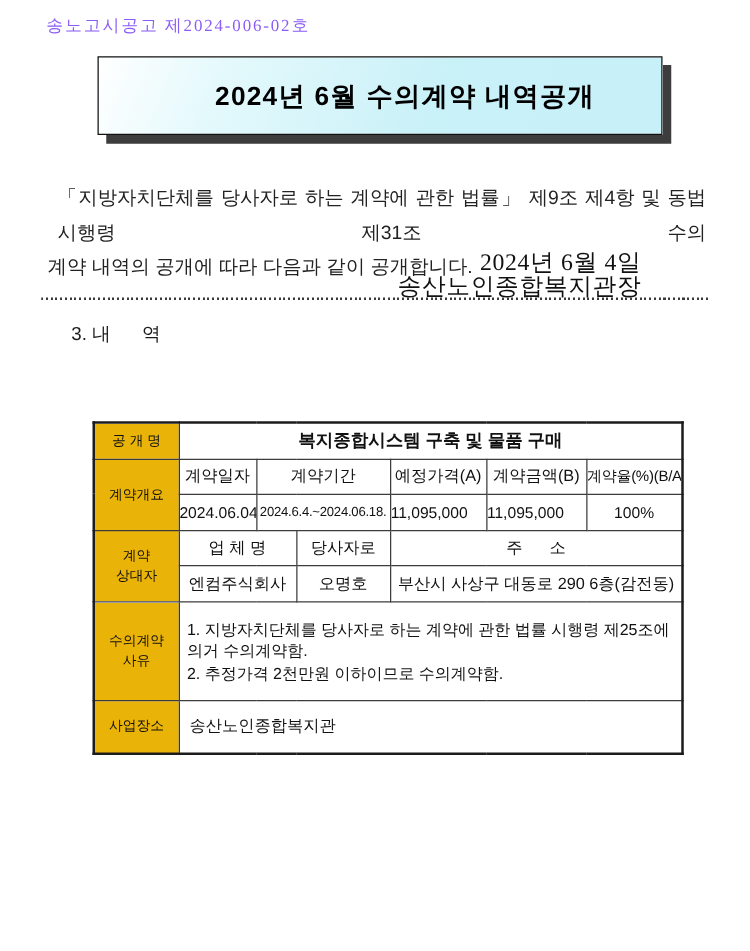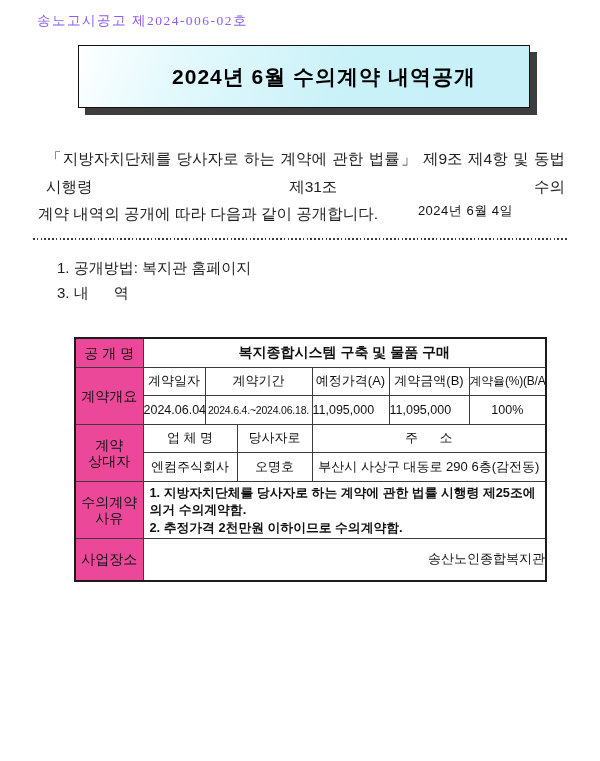--- a/index.html
+++ b/index.html
@@ -33,22 +33,22 @@
 
   .intro {
     position:absolute; top:145px; left:38px; width:527px;
     font-size:15.5px; line-height:27.5px; color:#222;
   }
   .intro .jline { text-align:justify; text-align-last:justify;margin-left:8px; }
 
   .date-block {
     position:absolute; top:201px; right:87px;
     text-align:right;
-    font-family:Liberation Sans, sans-serif;
-    font-size:13px; line-height:19px; color:#111;
+    font-family:Liberation Serif, serif;
+    font-size:19px; line-height:19px; color:#111;
     letter-spacing:0.5px;
   }
 
   .dotted-line {
     position:absolute; top:238px; left:33px; width:534px; height:2px;
     background:repeating-linear-gradient(90deg, #3a3a3a 0 1.6px, transparent 1.6px 3.8px);
   }
 
   .list { position:absolute; top:260px; left:57px; font-size:15px; color:#1c1c1c; }
   .list .li { white-space:pre; margin-bottom:9.5px; line-height:15px; }
@@ -56,58 +56,58 @@
   .tbl-wrap { position:absolute; top:337px; left:74px; }
   table.disclosure {
     border-collapse:collapse;
     width:471px;
     table-layout:fixed;
     font-size:13px; color:#111;
     border:2px solid #1c1c1c;
   }
   table.disclosure td { border:1px solid #3c3c3c; box-sizing:border-box; padding:0; overflow:hidden; }
   .lbl {
-    background:#ec4899;
+    background:#eab308;
     text-align:center; vertical-align:middle;
     white-space:pre-line; line-height:16px;
-    font-size:14px;
+    font-size:11px;
   }
   .c { text-align:center; vertical-align:middle; }
   .r { text-align:left; vertical-align:middle; padding-right:5px !important; }
-  .l { text-align:right; vertical-align:middle; padding-left:8px !important;border-radius:8px; }
+  .l { text-align:left; vertical-align:middle; padding-left:8px !important;border-radius:8px; }
   .bold { font-weight:bold; font-size:14px; }
   .dsm { font-size:10.5px; letter-spacing:-0.2px; }
   .hsm { font-size:12px; letter-spacing:-0.2px; }
   .num { font-size:12.5px; }
   .hdr { white-space:pre; }
-  .reason-cell { vertical-align:middle; padding:2px 6px !important;font-weight:bold; }
+  .reason-cell { vertical-align:middle; padding:13px 6px !important; }
   .reason-cell .rl { font-size:12.8px; line-height:17.5px; text-align:left; }
 </style>
 </head>
 <body>
 
 <div class="doc-number">송노고시공고 제2024-006-02호</div>
 
 <div class="title-box">
   <div class="title">2024년 6월 수의계약 내역공개</div>
 </div>
 
 <div class="intro">
   <div class="jline">「지방자치단체를 당사자로 하는 계약에 관한 법률」 제9조 제4항 및 동법 시행령 제31조 수의</div>
   <div>계약 내역의 공개에 따라 다음과 같이 공개합니다.</div>
 </div>
 
 <div class="date-block">
   <div>2024년 6월 4일</div>
+  <div>송산노인종합복지관장</div>
 </div>
 
 <div class="dotted-line"></div>
 
 <div class="list">
-  <div class="li">1. 공개방법: 복지관 홈페이지</div>
   <div class="li">3. 내      역</div>
 </div>
 
 <div class="tbl-wrap">
   <table class="disclosure">
     <colgroup>
       <col style="width:68px">
         <col style="width:62px">
         <col style="width:32px">
       <col style="width:75px">

